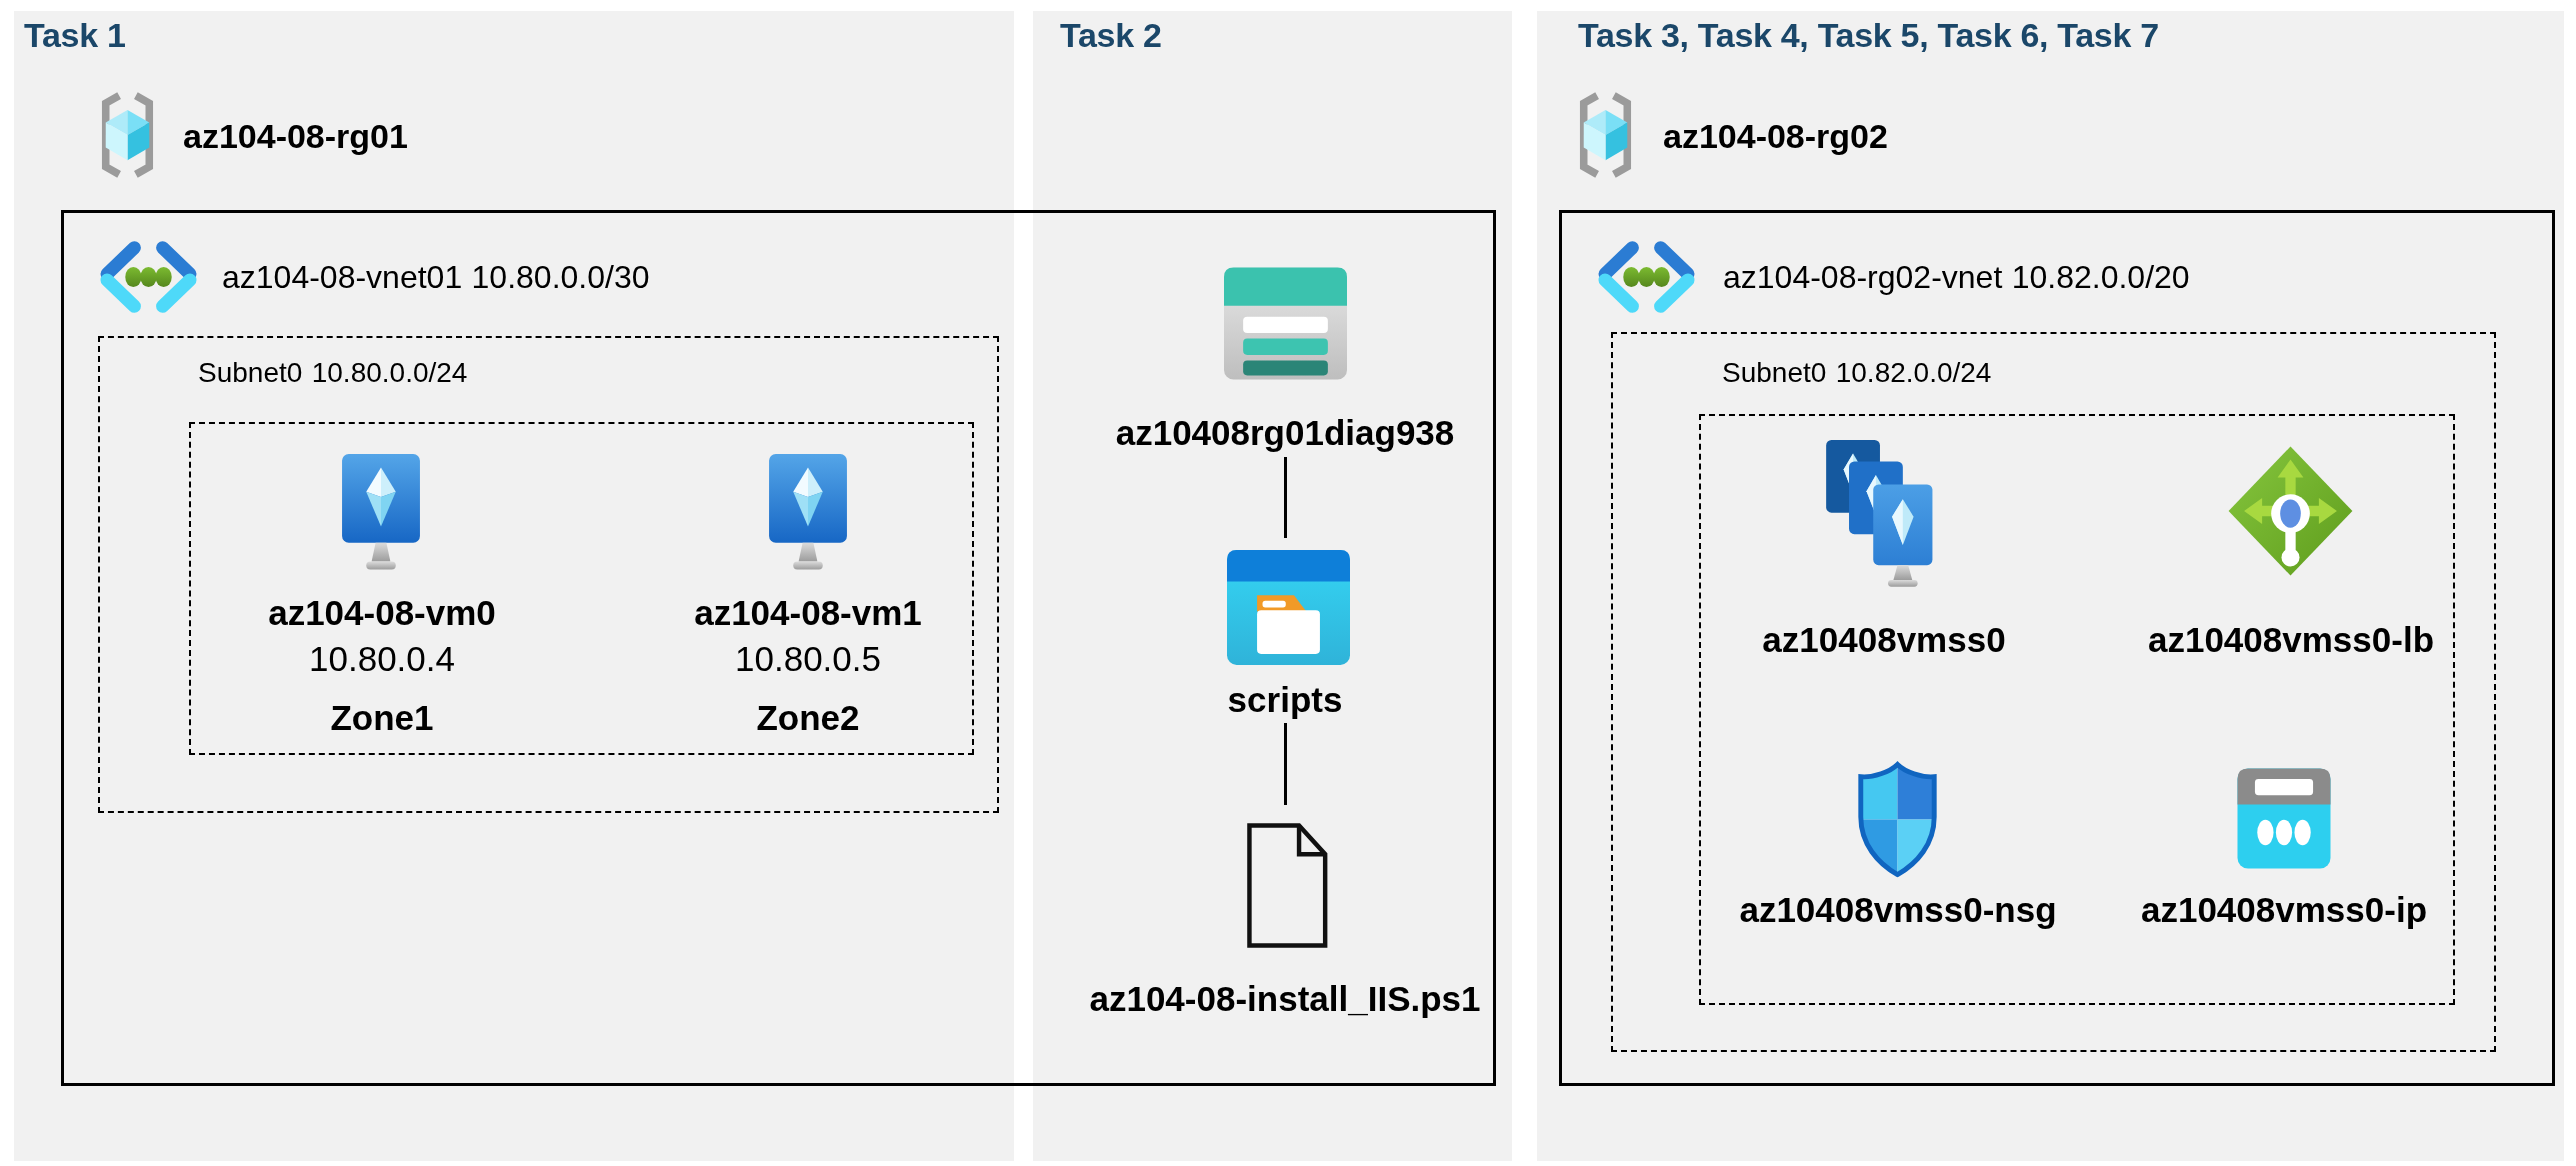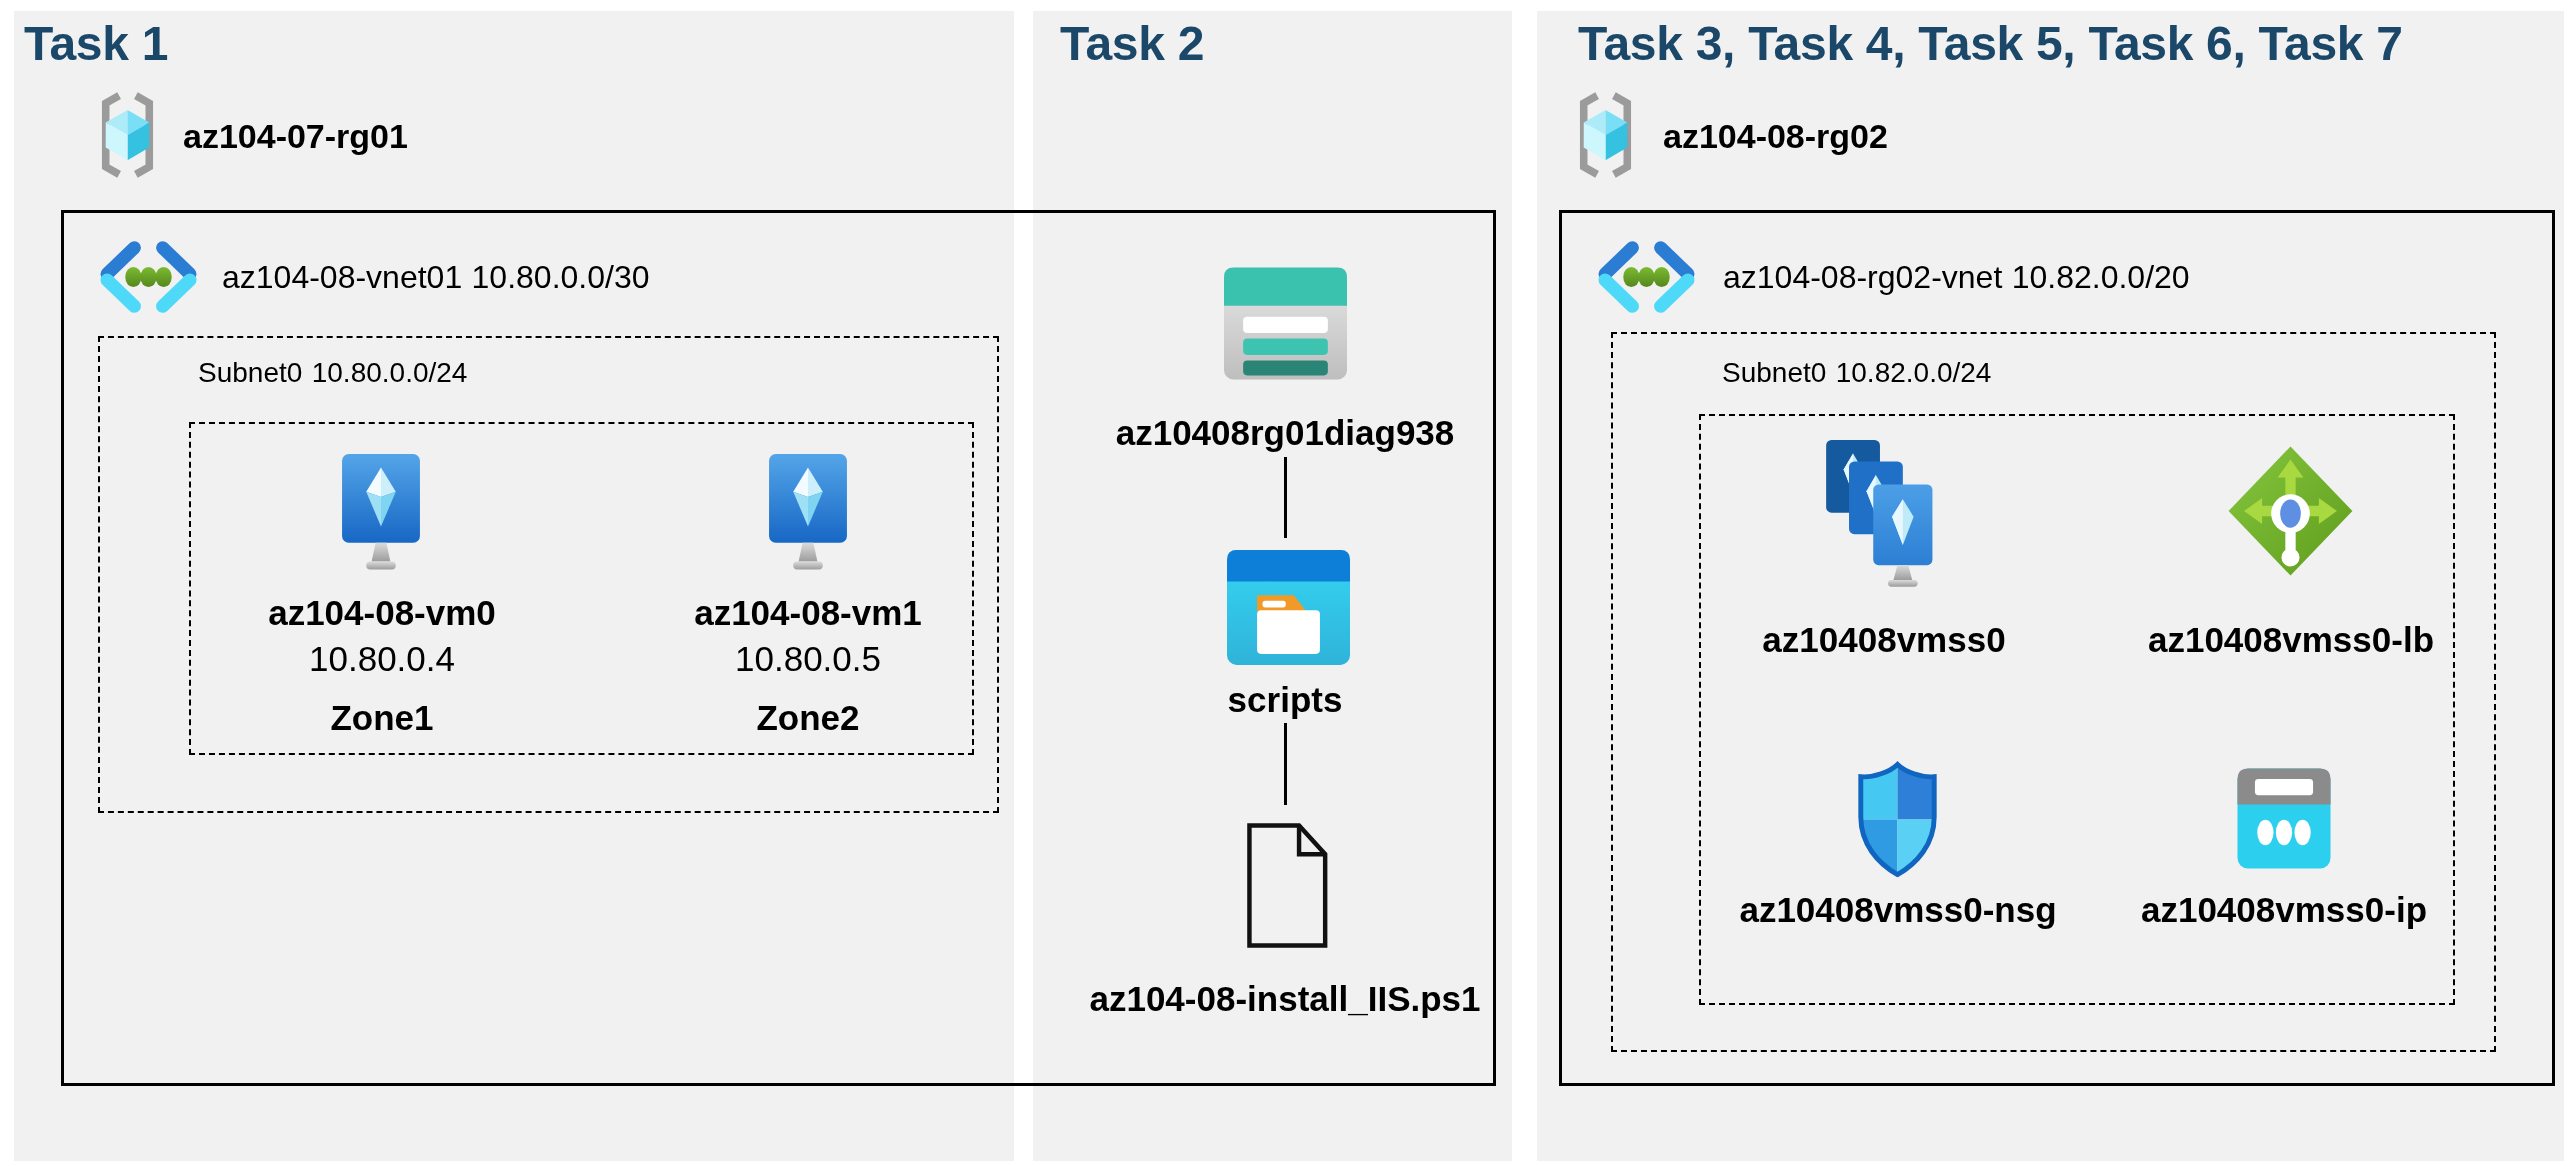--- a/index.html
+++ b/index.html
@@ -3,21 +3,21 @@
 <meta charset="utf-8">
 <style>
   html,body{margin:0;padding:0;background:#ffffff;}
   .canvas{position:relative;width:2576px;height:1166px;background:#ffffff;overflow:hidden;
           font-family:"Liberation Sans",sans-serif;color:#000;}
   .panel{position:absolute;top:10.8px;height:1150px;background:#f1f1f1;}
   #panel-task1{left:13.5px;width:1000px;}
   #panel-task2{left:1033px;width:479px;}
   #panel-task3{left:1537px;width:1027px;}
 
-  .task-header{position:absolute;top:16px;font-size:48px;font-weight:700;color:#1b4769;
+  .task-header{position:absolute;top:16px;font-size:34px;font-weight:700;color:#1b4769;
                letter-spacing:-0.3px;white-space:nowrap;}
   #hdr1{left:24px;} #hdr2{left:1060px;} #hdr3{left:1551px;margin-left:27px;}
 
   .icon{position:absolute;}
 
   .rg-label{position:absolute;top:117px;font-size:34px;font-weight:700;white-space:nowrap;}
 
   .bigbox{position:absolute;top:210px;height:876px;border:3.4px solid #000;box-sizing:border-box;background:transparent;}
   #boxA{left:61px;width:1435px;}
   #boxB{left:1559px;width:996px;}
@@ -54,21 +54,21 @@
   <div class="task-header" id="hdr3">Task 3, Task 4, Task 5, Task 6, Task 7</div>
 
   <svg class="icon" style="left:94px;top:88px" width="67" height="94" viewBox="0 0 80 104">
     <path d="M30 5 L14 14 L14 90 L30 99" fill="none" stroke="#9b9b9b" stroke-width="9"></path>
     <path d="M50 5 L66 14 L66 90 L50 99" fill="none" stroke="#9b9b9b" stroke-width="9"></path>
     <polygon points="40,22 14,37 40,52" fill="#aeebf9"></polygon>
     <polygon points="40,22 66,37 40,52" fill="#7adff6"></polygon>
     <polygon points="66,37 66,67 40,82 40,52" fill="#35c1e0"></polygon>
     <polygon points="14,37 14,67 40,82 40,52" fill="#cdf6fd"></polygon>
   </svg>
-  <div class="rg-label" style="left:183px">az104-07-rg01</div>
+  <div class="rg-label" style="left:183px">az104-08-rg01</div>
 
   <svg class="icon" style="left:1572px;top:88px" width="67" height="94" viewBox="0 0 80 104">
     <path d="M30 5 L14 14 L14 90 L30 99" fill="none" stroke="#9b9b9b" stroke-width="9"></path>
     <path d="M50 5 L66 14 L66 90 L50 99" fill="none" stroke="#9b9b9b" stroke-width="9"></path>
     <polygon points="40,22 14,37 40,52" fill="#aeebf9"></polygon>
     <polygon points="40,22 66,37 40,52" fill="#7adff6"></polygon>
     <polygon points="66,37 66,67 40,82 40,52" fill="#35c1e0"></polygon>
     <polygon points="14,37 14,67 40,82 40,52" fill="#cdf6fd"></polygon>
   </svg>
   <div class="rg-label" style="left:1663px">az104-08-rg02</div>

